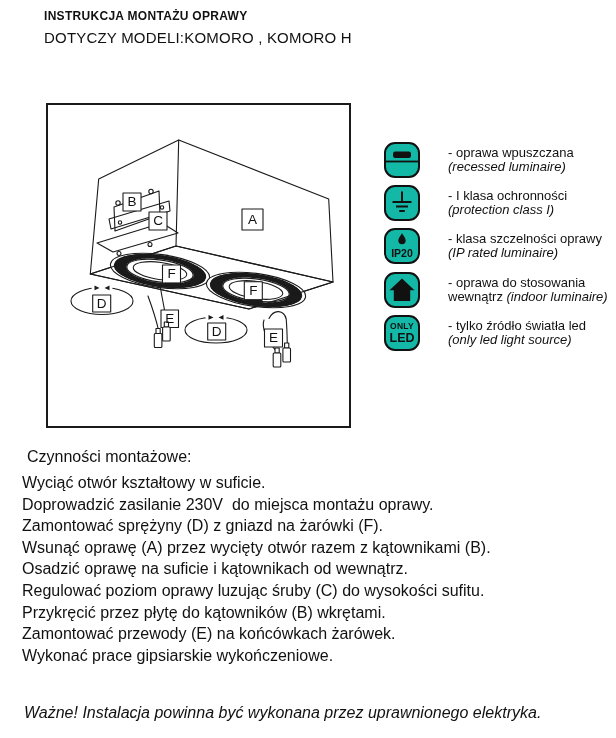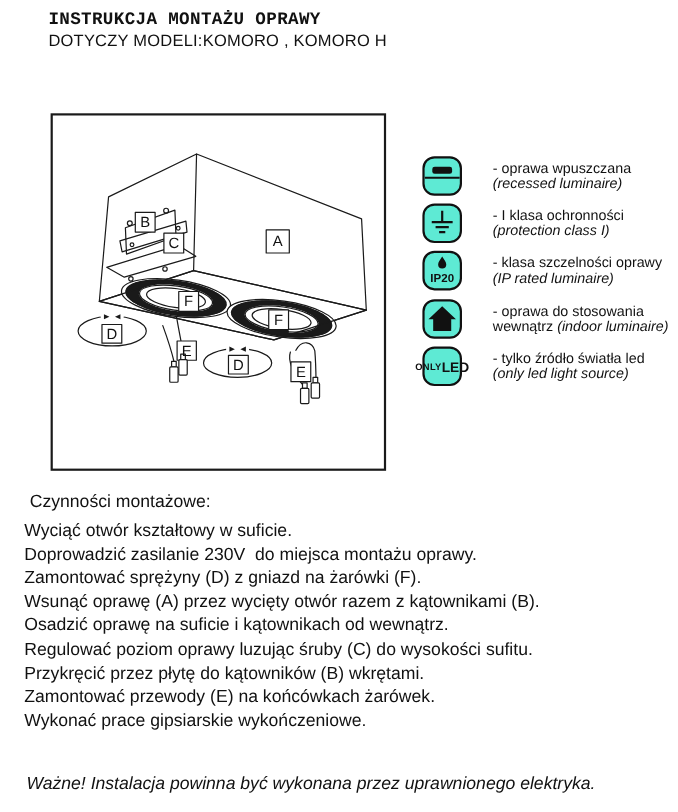--- a/index.html
+++ b/index.html
@@ -1,27 +1,27 @@
 <!DOCTYPE html>
 <html><head>
 <meta charset="utf-8">
 <style>
   html,body{margin:0;padding:0;}
   body{width:616px;height:738px;background:#fff;position:relative;overflow:hidden;
        font-family:"Liberation Sans",sans-serif;color:#111;}
   .abs{position:absolute;}
-  .title{left:44px;top:9px;font-size:16px;font-weight:bold;letter-spacing:.3px;font-family:Liberation Mono, monospace;}
+  .title{left:44px;top:9px;font-size:12px;font-weight:bold;letter-spacing:.3px;}
   .subtitle{left:44px;top:29px;font-size:15px;letter-spacing:.2px;}
   .frame{left:46px;top:103px;width:305px;height:325px;border:2px solid #1a1a1a;box-sizing:border-box;}
   .legend-row{left:384px;width:225px;display:flex;align-items:flex-start;}
   .licon{width:36px;height:36px;border:2px solid #111;border-radius:11px;box-sizing:border-box;
-         display:flex;align-items:center;justify-content:center;flex:0 0 36px;background:#5eead4;}
+         display:flex;align-items:center;justify-content:center;flex:0 0 36px;background:#14b8a6;}
   .ltext{margin-left:28px;padding-top:4px;font-size:13px;line-height:13.5px;}
   .ltext i{font-style:italic;}
-  .onlyled{display:flex;flex-direction:row;align-items:center;justify-content:center;line-height:1;}
+  .onlyled{display:flex;flex-direction:column;align-items:center;justify-content:center;line-height:1;}
   .onlyled .o{font-size:8.5px;font-weight:bold;letter-spacing:.3px;}
   .onlyled .l{font-size:12.5px;font-weight:bold;margin-top:1.5px;}
   .heading{left:27px;top:448px;font-size:16px;}
   .steps{left:22px;top:472px;margin:0;padding:0;list-style:none;}
   .steps li{font-size:16px;line-height:21.6px;white-space:pre;}
   .warning{left:24px;top:704px;font-size:16px;font-style:italic;}
   svg text{font-family:"Liberation Sans",sans-serif;}
 </style>
 </head>
 <body>

